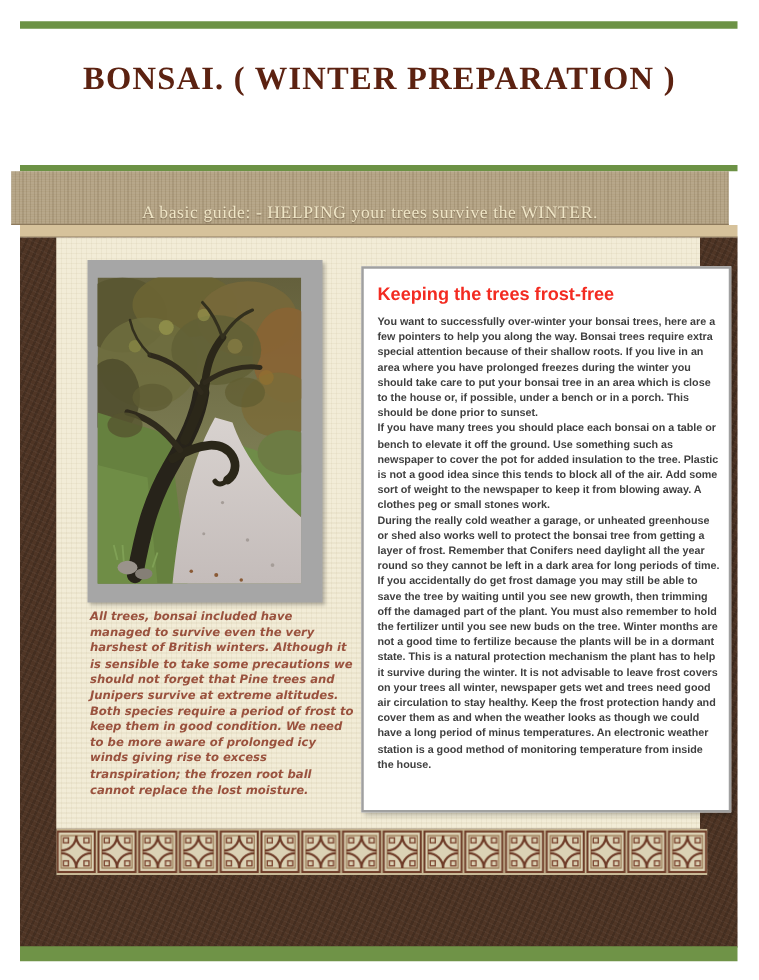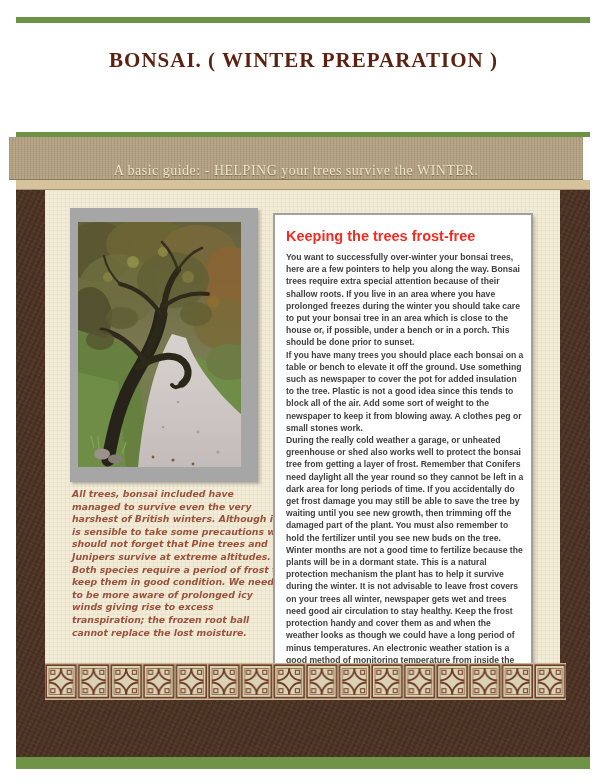--- a/index.html
+++ b/index.html
@@ -8,21 +8,21 @@
     background:#ffffff;font-family:"Liberation Sans",sans-serif;
   }
   
   .green-bar{position:absolute;left:16px;width:574px;background:#6c9245;}
   .bar-top{top:17px;height:6px;}
   .bar-mid{top:132px;height:5px;}
   .bar-bottom{top:757px;height:12px;background:#6f9347;}
   
   .doc-title{
     position:absolute;top:48px;left:0;width:607px;text-align:center;
-    font-family:"Liberation Serif",serif;font-weight:bold;font-size:21px;
+    font-family:"Liberation Serif",serif;font-weight:bold;font-size:26px;
     color:#5c2211;letter-spacing:1px;white-space:nowrap;
   }
   
   .banner{
     position:absolute;left:9px;top:137px;width:574px;height:43px;
     background-color:#b3a283;
     background-image:
       repeating-linear-gradient(90deg, rgba(90,70,40,0.14) 0 1px, rgba(0,0,0,0) 1px 3px),
       repeating-linear-gradient(0deg, rgba(255,255,255,0.06) 0 1px, rgba(0,0,0,0) 1px 2px);
     border-bottom:1px solid #8d7a5c;
@@ -65,21 +65,21 @@
   }
   .photo-frame svg{display:block;}
   
   .caption{
     position:absolute;left:27px;top:298px;width:212px;
     font-family:"DejaVu Sans",sans-serif;font-style:italic;font-weight:bold;
     font-size:9.3px;line-height:12.6px;color:#9a523e;
   }
   
   .article-panel{
-    position:absolute;left:228px;top:23px;width:260px;min-height:437px;
+    position:absolute;left:244px;top:23px;width:296px;min-height:437px;
     background:#ffffff;border:2px solid #a0a0a0;box-sizing:border-box;
     box-shadow:2px 3px 4px rgba(0,0,0,0.22);
   }
   .article-heading{
     margin:13px 12px 7px 11px;
     font-size:14.5px;font-weight:bold;color:#f32b21;letter-spacing:0;
   }
   .article-body{margin:0 7px 10px 11px;font-weight:bold;}
   .article-body p{
     margin:0;font-size:8.6px;line-height:12.2px;color:#3f3f3f;

